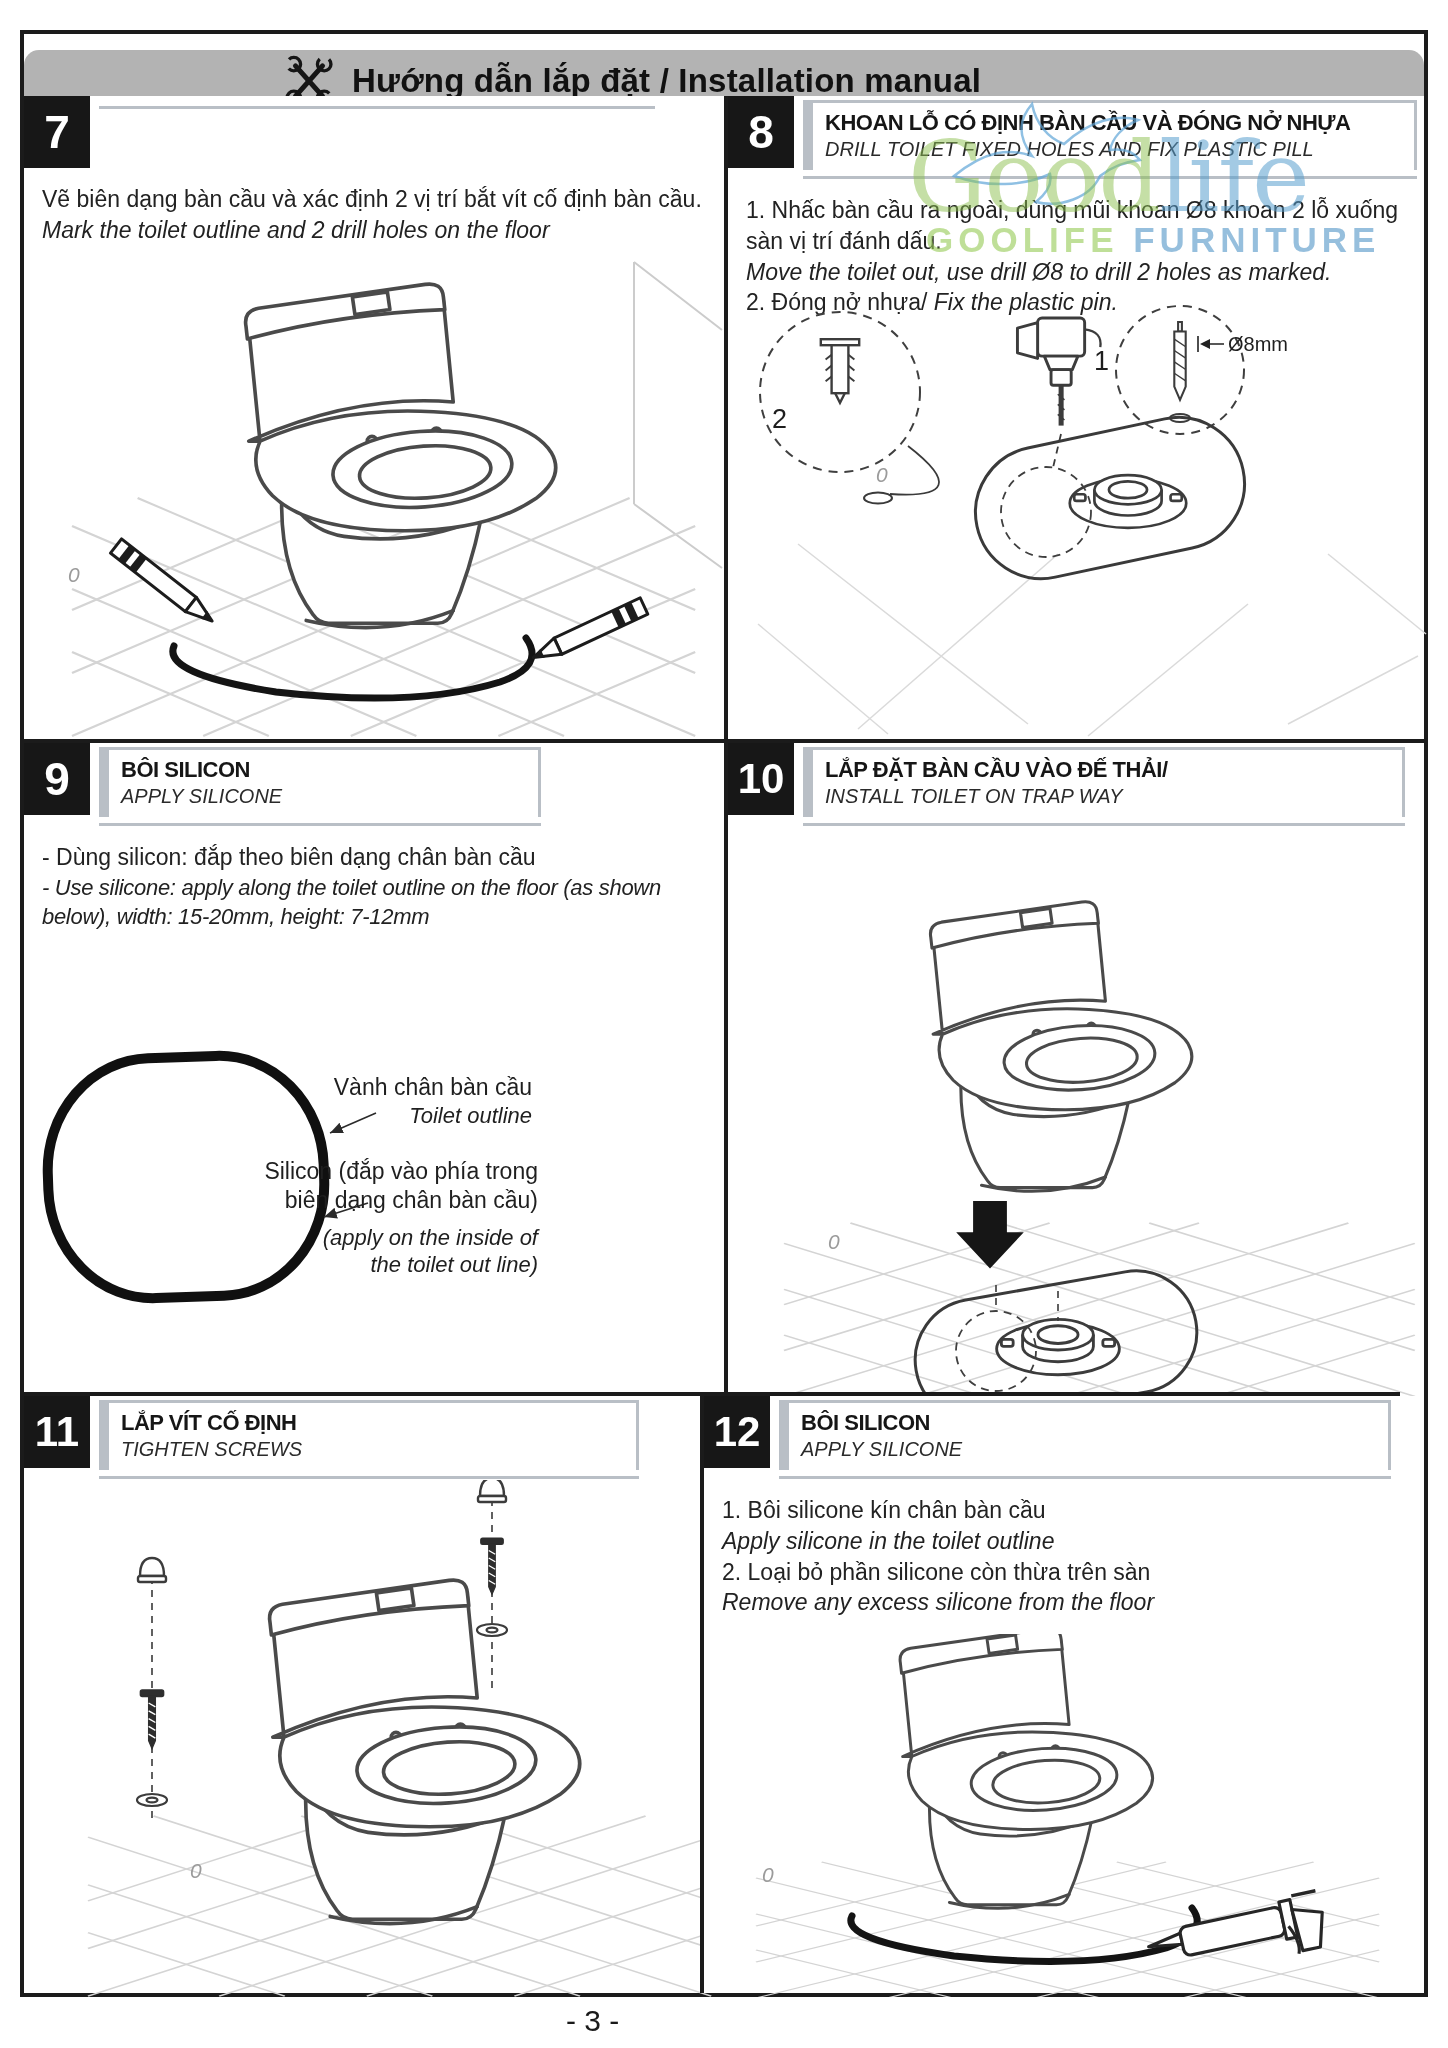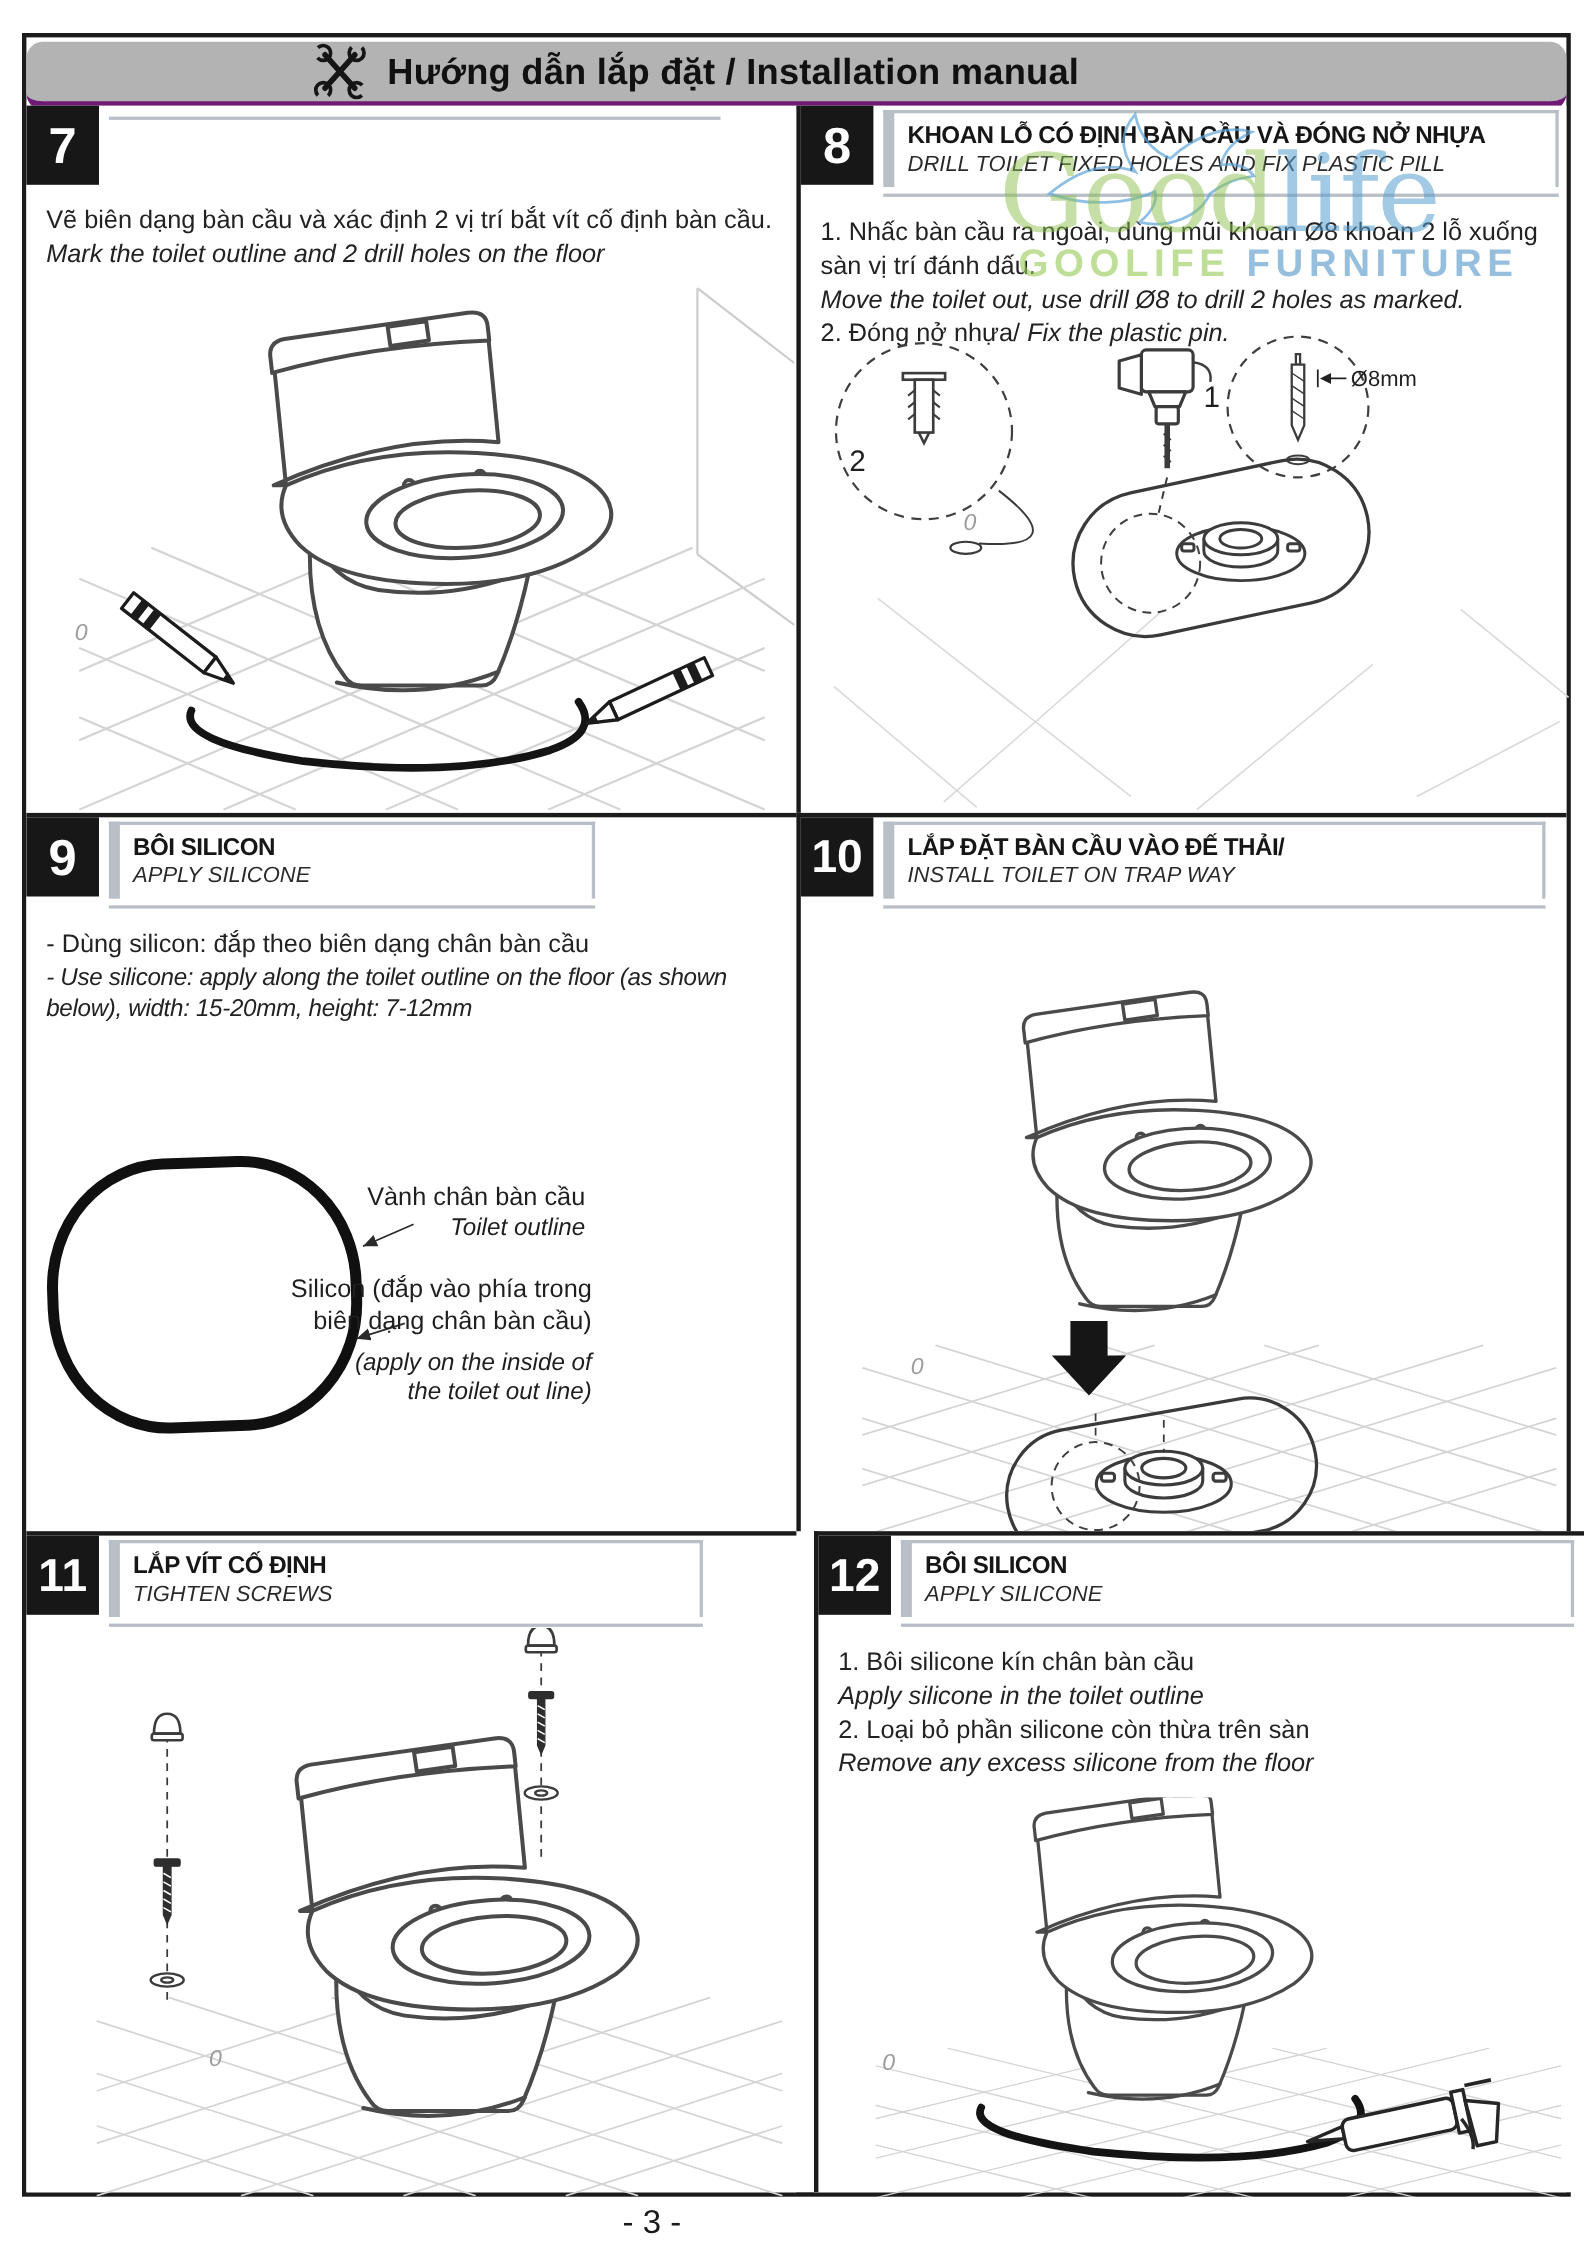--- a/index.html
+++ b/index.html
@@ -1,30 +1,30 @@
 <!DOCTYPE html>
 <html><head>
 <meta charset="utf-8">
 <style>
   html,body{margin:0;padding:0;}
   body{width:1448px;height:2048px;position:relative;background:#ffffff;
        font-family:"Liberation Sans","DejaVu Sans",sans-serif;color:#1e1e1e;overflow:hidden;}
   .page{position:absolute;left:20px;top:30px;width:1408px;height:1967px;
         border:4px solid #1b1b1b;box-sizing:border-box;background:#fff;}
-  .header-bar{position:absolute;left:0;top:4px;width:100%;height:62px;background:#b3b3b3;
-        border-bottom:8px solid #701a75;box-sizing:border-box;display:flex;align-items:center;
+  .header-bar{position:absolute;left:0;top:16px;width:100%;height:62px;background:#b3b3b3;
+        border-bottom:1px solid #701a75;box-sizing:border-box;display:flex;align-items:center;
         padding-left:258px;border-radius:15px;}
   .header-title{font-size:33px;font-weight:bold;margin-left:16px;letter-spacing:.2px;color:#111;}
   .cell{position:absolute;box-sizing:border-box;background:#fff;}
   #c7 {left:0;   top:62px;   width:700px;height:643px;}
   #c8 {left:700px;top:62px;  width:700px;height:643px;border-left:4px solid #1b1b1b;}
   #c9 {left:0;   top:705px;  width:700px;height:653px;border-top:4px solid #1b1b1b;}
   #c10{left:700px;top:705px; width:700px;height:653px;border-top:4px solid #1b1b1b;border-left:4px solid #1b1b1b;}
   #c11{left:0;   top:1358px; width:700px;height:601px;border-top:4px solid #1b1b1b;}
-  #c12{left:716px;top:1358px;width:700px;height:601px;border-top:4px solid #1b1b1b;border-left:4px solid #1b1b1b;}
+  #c12{left:676px;top:1358px;width:700px;height:601px;border-top:4px solid #1b1b1b;border-left:4px solid #1b1b1b;}
   .sec-head{display:flex;align-items:flex-start;}
   .num{width:66px;height:72px;background:#171717;color:#fff;font-weight:bold;font-size:46px;
        display:flex;align-items:center;justify-content:center;flex:none;}
   .num.wide{font-size:42px;}
   .title-wrap{margin-left:9px;margin-top:4px;}
   .title-box{border:3px solid #b9bfc6;border-left-width:10px;border-bottom:none;background:#fff;
        padding:7px 12px 9px 12px;box-sizing:border-box;}
   .t-vi{font-size:22px;font-weight:bold;letter-spacing:-0.5px;white-space:nowrap;color:#161616;}
   .t-en{font-size:20px;font-style:italic;margin-top:2px;white-space:nowrap;color:#2a2a2a;}
   .title-rule{height:3px;background:#b9bfc6;margin-top:6px;}

